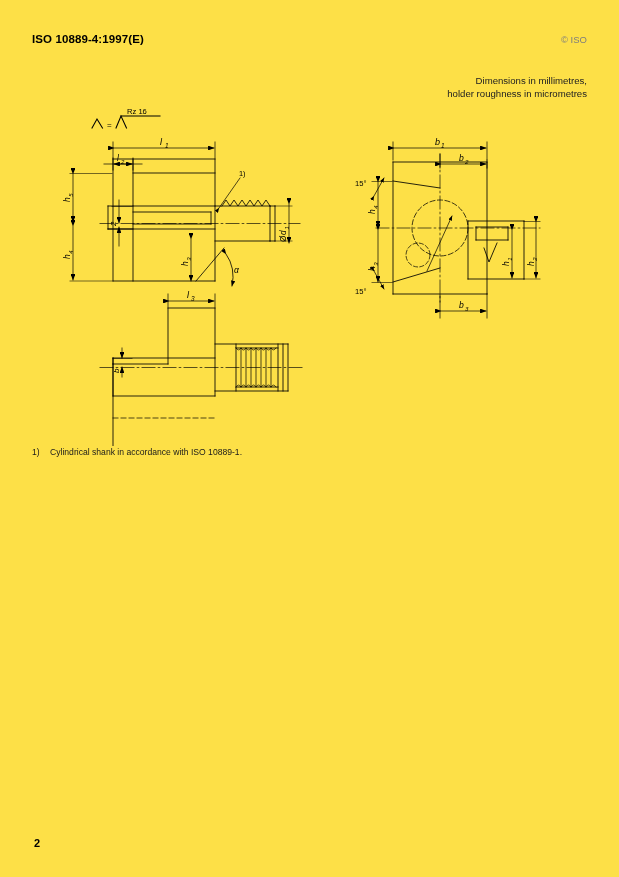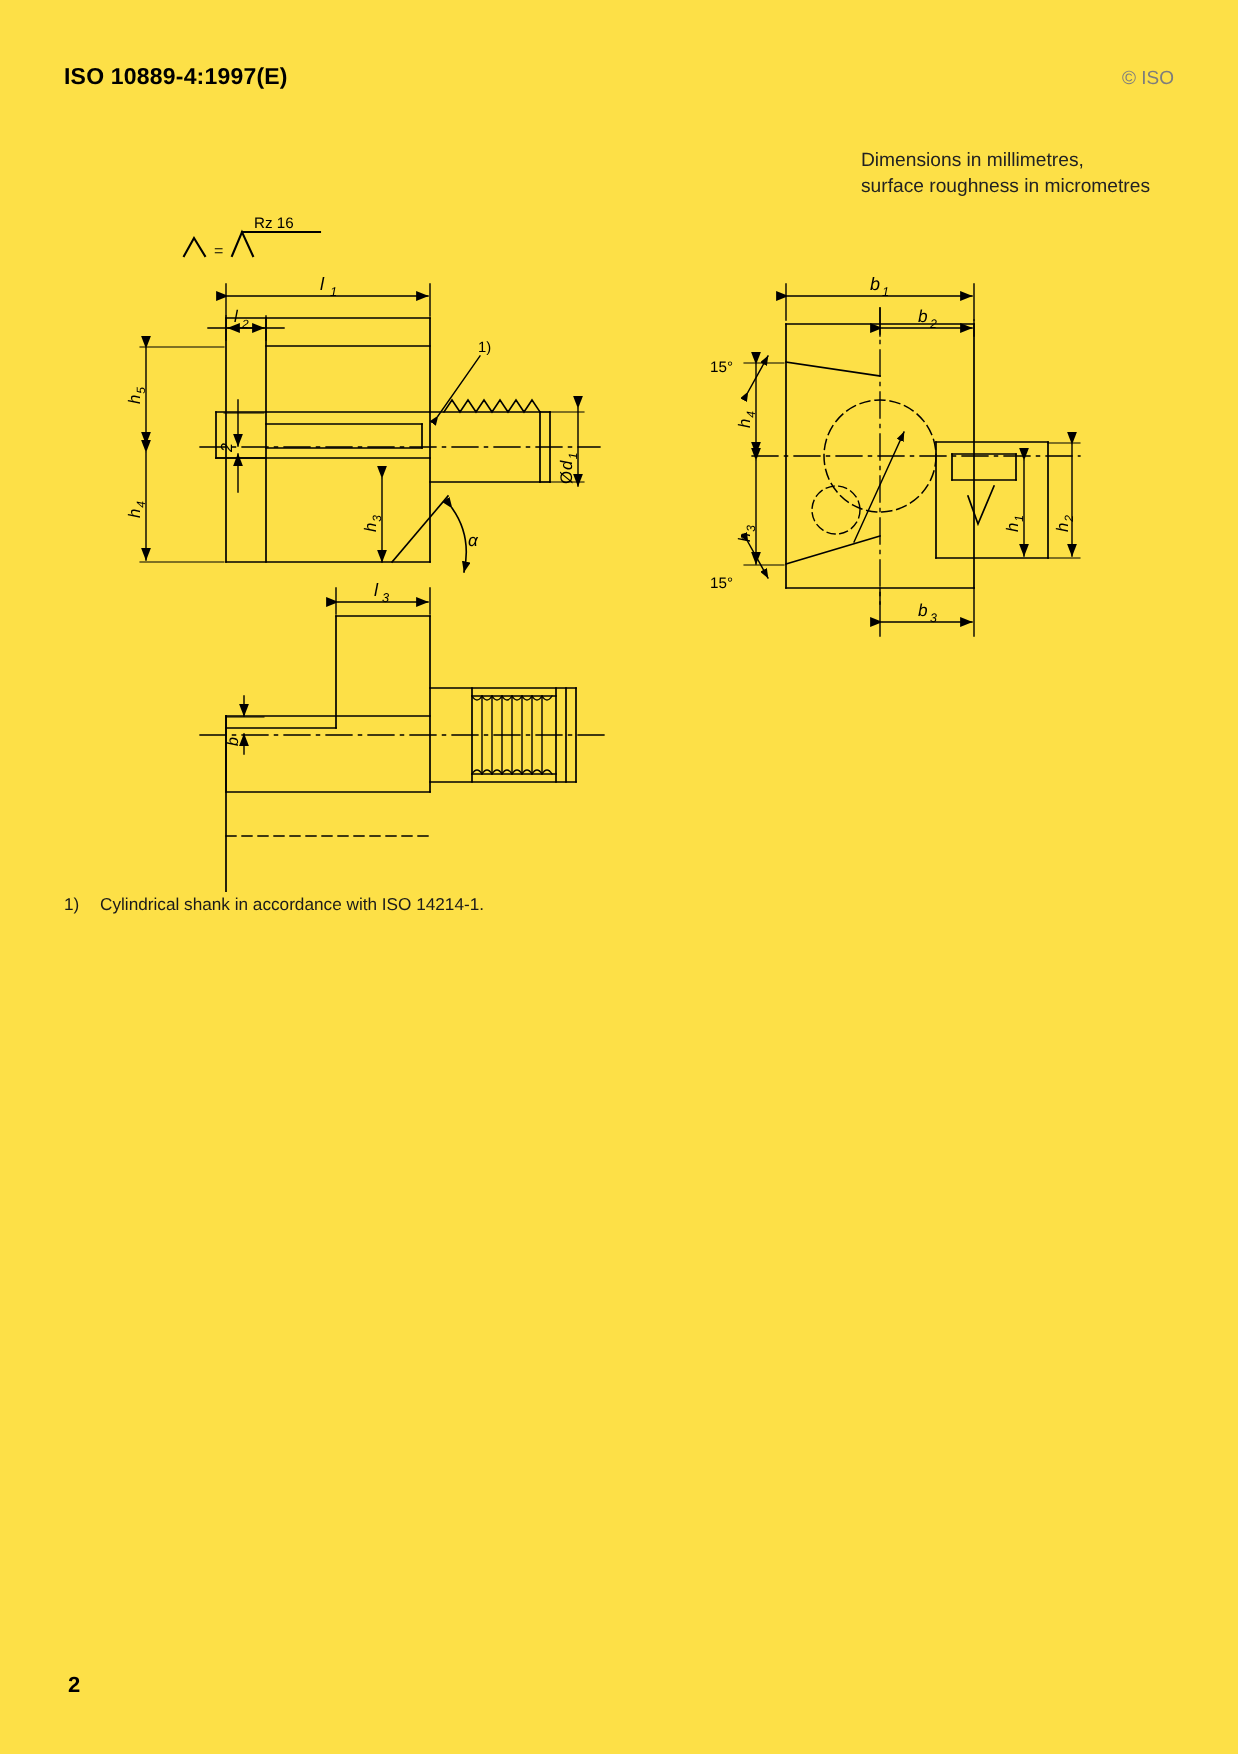--- a/index.html
+++ b/index.html
@@ -34,23 +34,23 @@
     position: absolute;
     right: 32px;
     top: 34px;
     font-size: 9.5px;
     color: #7d7d7d;
     white-space: nowrap;
   }
   
   .dim-note {
     position: absolute;
-    right: 44px;
+    right: 32px;
     top: 74px;
-    text-align: left;
+    text-align: right;
     font-size: 9.6px;
     line-height: 13px;
     color: #222222;
   }
   
   .drawing {
     position: absolute;
     left: 0;
     top: 96px;
     width: 619px;
@@ -95,21 +95,21 @@
 </head>
 <body>
 
 <div class="page">
 
   <div class="hdr-left">ISO 10889-4:1997(E)</div>
   <div class="hdr-right">© ISO</div>
 
   <div class="dim-note">
     <div>Dimensions in millimetres,</div>
-    <div>surface roughness in micrometres</div>
+    <div>holder roughness in micrometres</div>
   </div>
 
   <div class="drawing">
     <svg width="619" height="350" viewBox="0 0 619 350" xmlns="http://www.w3.org/2000/svg">
       <defs>
         <marker id="ar" markerWidth="9" markerHeight="7" refX="8.5" refY="3.5" orient="auto" markerUnits="strokeWidth">
           <path d="M0,0 L9,3.5 L0,7 z" fill="#000"></path>
         </marker>
         <marker id="arS" markerWidth="7" markerHeight="5.5" refX="6.6" refY="2.75" orient="auto" markerUnits="strokeWidth">
           <path d="M0,0 L7,2.75 L0,5.5 z" fill="#000"></path>
@@ -381,19 +381,19 @@
         <text x="187" y="202" font-size="9" font-style="italic">l</text>
         <text x="191" y="205" font-size="6.4" font-style="italic">3</text>
         <g transform="translate(119,277) rotate(-90)">
           <text x="0" y="0" font-size="8" font-style="italic">b</text>
         </g>
       </g>
     </svg>
   </div>
 
   <div class="footnote">
-    <span class="fn-num">1)</span><span>Cylindrical shank in accordance with ISO 14214-1.</span>
+    <span class="fn-num">1)</span><span>Cylindrical shank in accordance with ISO 10889-1.</span>
   </div>
 
 
   <div class="page-num">2</div>
 
 </div>
 
 </body></html>

